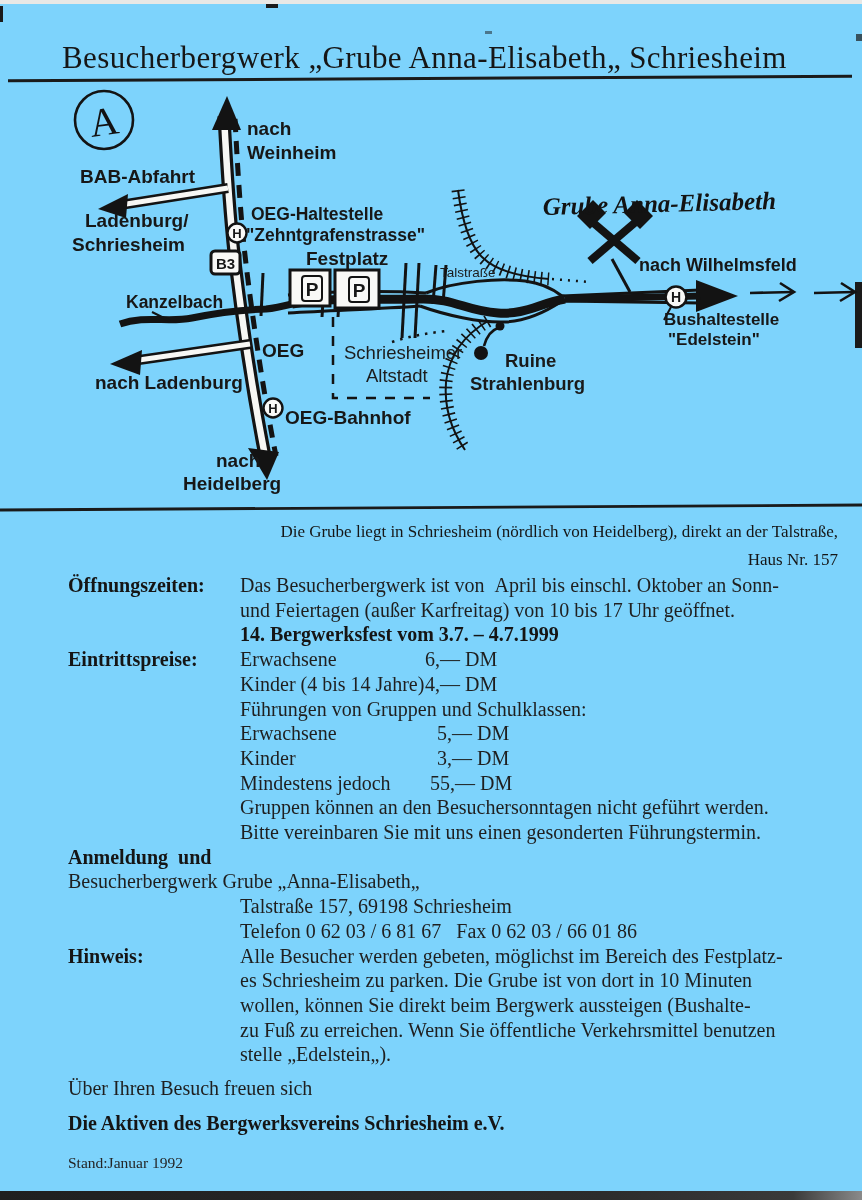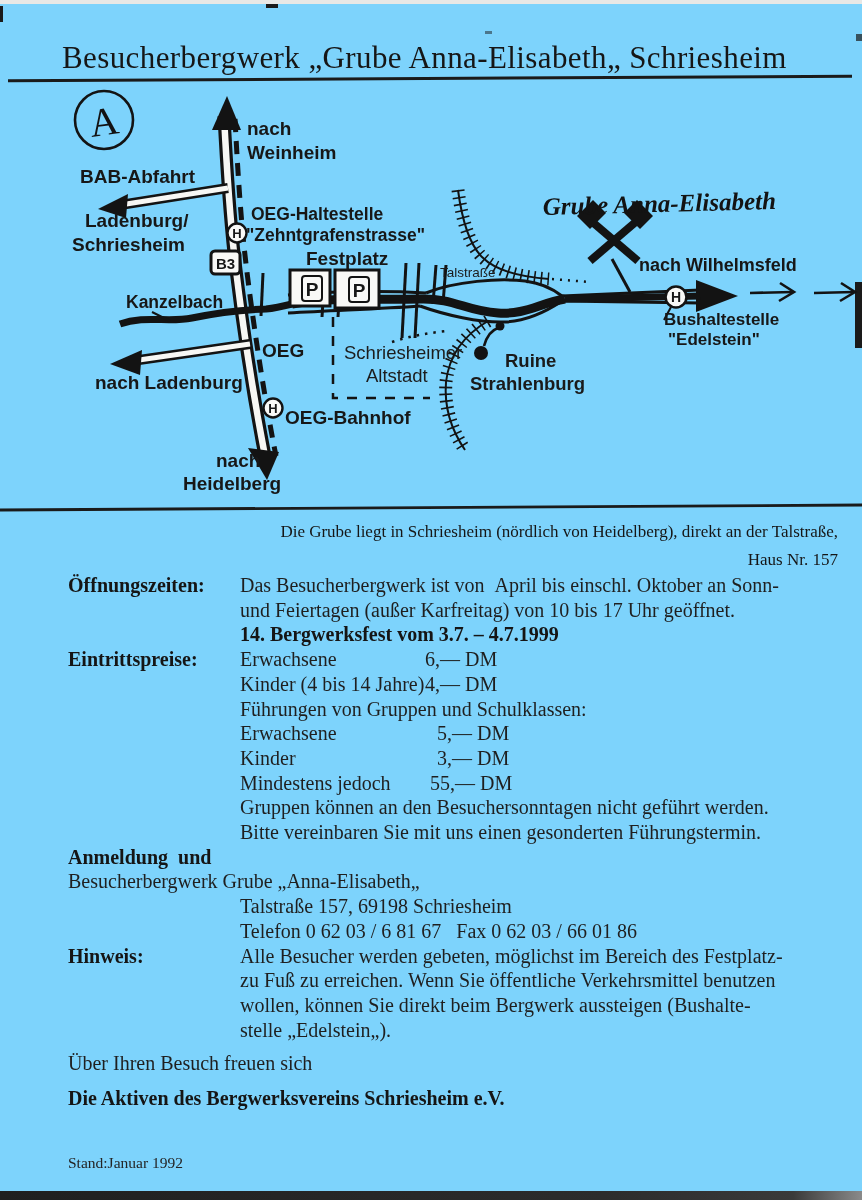--- a/index.html
+++ b/index.html
@@ -274,28 +274,29 @@
         <div class="lab"></div>
         <div class="txt">Telefon 0 62 03 / 6 81 67&nbsp;&nbsp; Fax 0 62 03 / 66 01 86</div>
       </div>
 
     <div class="row">
         <div class="lab">Hinweis:</div>
         <div class="txt">Alle Besucher werden gebeten, möglichst im Bereich des Festplatz-</div>
       </div>
     <div class="row">
         <div class="lab"></div>
+        <div class="txt">es Schriesheim zu parken. Die Grube ist von dort in 10 Minuten</div>
+      </div>
+    <div class="row">
+        <div class="lab"></div>
+        <div class="txt">wollen, können Sie direkt beim Bergwerk aussteigen (Bushalte-</div>
       </div>
     <div class="row">
         <div class="lab"></div>
         <div class="txt">zu Fuß zu erreichen. Wenn Sie öffentliche Verkehrsmittel benutzen</div>
-      </div>
-    <div class="row">
-        <div class="lab"></div>
-        <div class="txt">wollen, können Sie direkt beim Bergwerk aussteigen (Bushalte-</div>
       </div>
     <div class="row">
         <div class="lab"></div>
         <div class="txt">stelle „Edelstein„).</div>
       </div>
 
     <div class="closing">Über Ihren Besuch freuen sich</div>
     <div class="closing b">Die Aktiven des Bergwerksvereins Schriesheim e.V.</div>
   </div>
 

